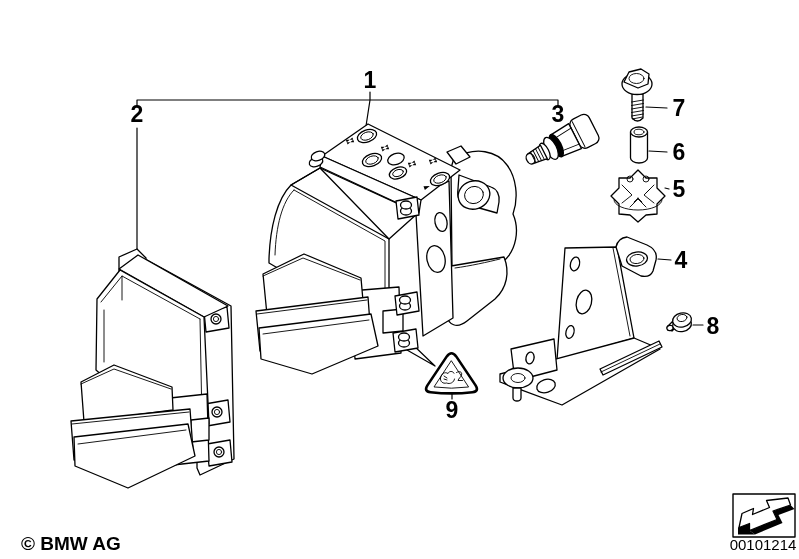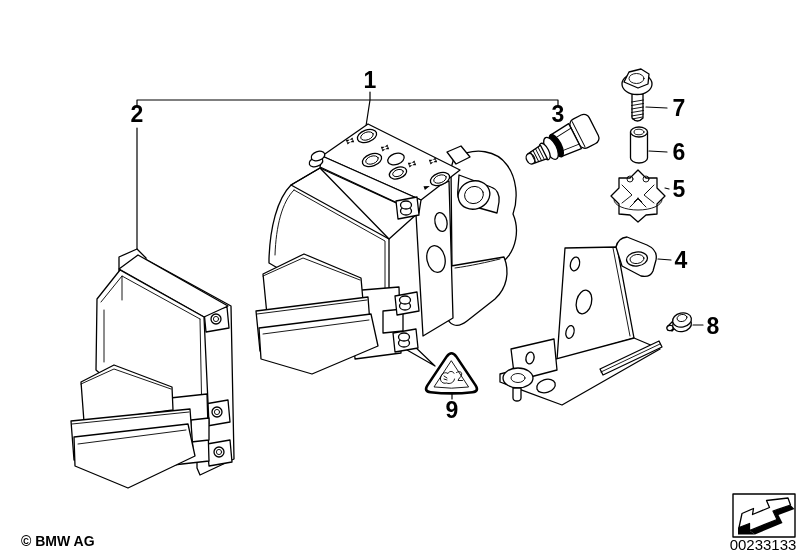--- a/index.html
+++ b/index.html
@@ -1,21 +1,21 @@
 <!DOCTYPE html>
 <html><head>
 <meta charset="utf-8">
 <style>
   html,body{margin:0;padding:0;background:#fff;}
   #page{position:relative;width:799px;height:559px;background:#fff;overflow:hidden;
         font-family:"Liberation Sans", sans-serif;}
   #art{position:absolute;left:0;top:0;}
   .callout{position:absolute;transform:translate(-50%,-50%);font-weight:bold;
            font-size:23px;color:#000;line-height:1;cursor:pointer;}
-  .copyright{position:absolute;left:21px;top:533px;font-size:14px;font-weight:700;color:#000;}
+  .copyright{position:absolute;left:21px;top:533px;font-size:19px;font-weight:700;color:#000;}
   .diagnum{position:absolute;left:726px;top:536px;width:74px;text-align:center;
            font-size:15px;color:#000;}
   svg .ln{fill:none;stroke:#000;stroke-width:1.3;stroke-linejoin:round;stroke-linecap:round;}
   svg .th{fill:none;stroke:#000;stroke-width:0.9;stroke-linejoin:round;stroke-linecap:round;}
   svg .wh{fill:#fff;stroke:#000;stroke-width:1.3;stroke-linejoin:round;}
   svg .bk{fill:#000;stroke:none;}
   svg .ld{fill:none;stroke:#000;stroke-width:1.2;stroke-linecap:round;}
 </style>
 </head>
 <body>
@@ -221,14 +221,14 @@
   <div class="callout" style="left:137px;top:114px">2</div>
   <div class="callout" style="left:558px;top:114px">3</div>
   <div class="callout" style="left:681px;top:260px">4</div>
   <div class="callout" style="left:679px;top:189px">5</div>
   <div class="callout" style="left:679px;top:152px">6</div>
   <div class="callout" style="left:679px;top:108px">7</div>
   <div class="callout" style="left:713px;top:326px">8</div>
   <div class="callout" style="left:452px;top:410px">9</div>
 
   <div class="copyright">© BMW AG</div>
-  <div class="diagnum">00233133</div>
+  <div class="diagnum">00101214</div>
 </div>
 
 </body></html>

